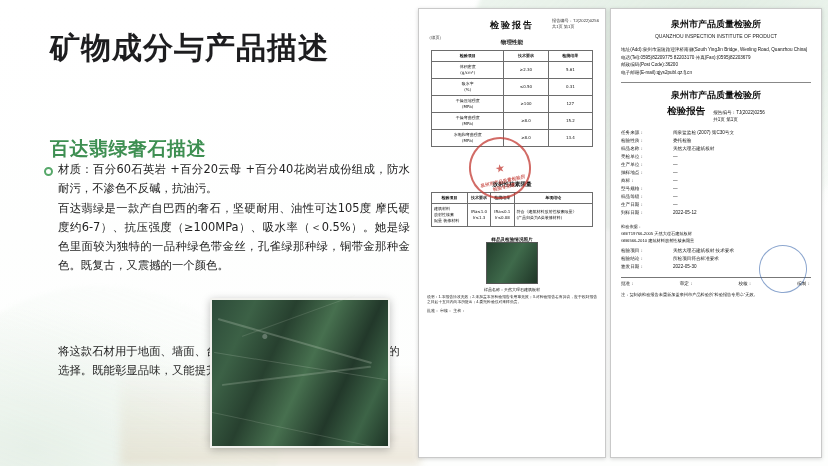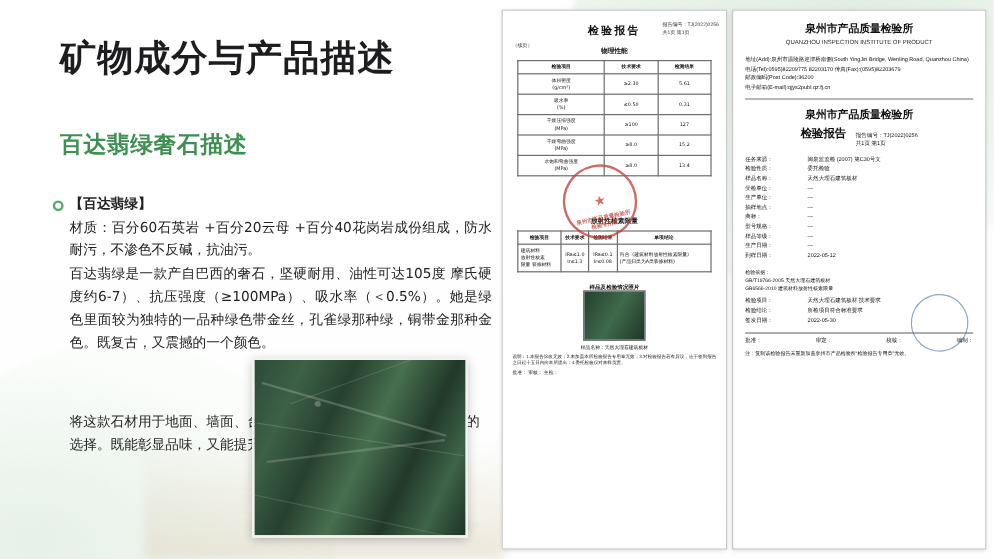--- a/index.html
+++ b/index.html
@@ -37,20 +37,21 @@
   }
   .title{
     position:absolute;left:50px;top:28px;
     font-size:30px;font-weight:700;color:#1d1d1f;letter-spacing:1px;
     font-family:"DejaVu Sans","Liberation Sans",sans-serif;
   }
   .h2{
     position:absolute;left:50px;
     font-size:19px;font-weight:700;color:#3e8f52;letter-spacing:.5px;
     font-family:"DejaVu Sans","Liberation Sans",sans-serif;
+    margin-top:28px;
   }
   .h2.a{top:108px;}
   .h2.b{top:306px;}
 
   .bullet{
     position:absolute;left:44px;top:167px;width:9px;height:9px;border-radius:50%;
     border:2px solid #57a86a;background:#ffffff;box-sizing:border-box;
   }
   .bodytext{
     position:absolute;left:58px;top:160px;width:352px;
@@ -163,21 +164,20 @@
 
 <div class="left">
 
   <div class="title">矿物成分与产品描述</div>
 
   <div class="h2 a">百达翡绿奢石描述</div>
 
   <div class="bullet"></div>
 
   <div class="bodytext">
-    <p class="strong">【百达翡绿】</p>
     <p>材质：百分60石英岩 +百分20云母 +百分40花岗岩成份组成，防水耐污，不渗色不反碱，抗油污。</p>
     <p>百达翡绿是一款产自巴西的奢石，坚硬耐用、油性可达105度 摩氏硬度约6-7）、抗压强度（≥100MPa）、吸水率（＜0.5%）。她是绿色里面较为独特的一品种绿色带金丝，孔雀绿那种绿，铜带金那种金色。既复古，又震撼的一个颜色。</p>
   </div>
 
   <div class="usetext">将这款石材用于地面、墙面、台面，或者做成家具，都是十分不错的选择。既能彰显品味，又能提升空间的整体气质</div>
 </div>
 
 <div class="table-cloth"></div>
 <div class="photo-wrap">
   <div class="photo-shadow"></div>

